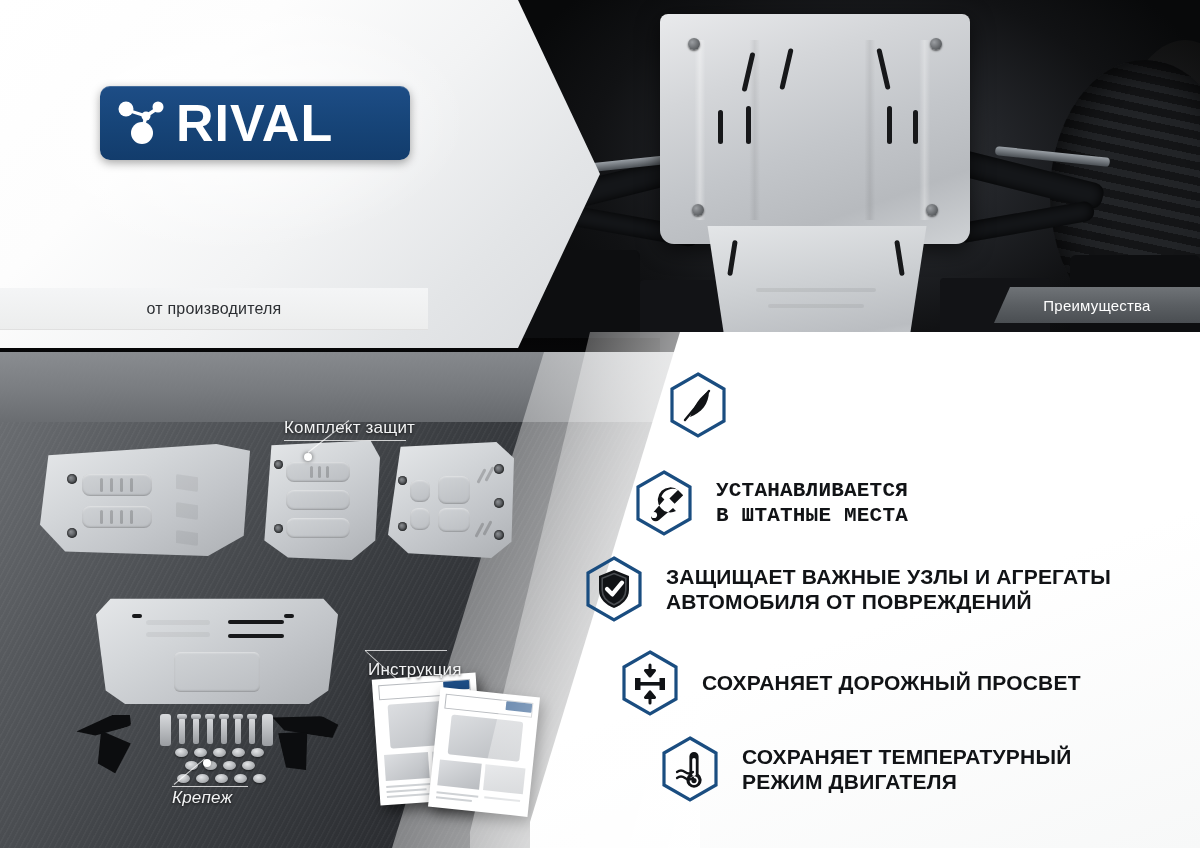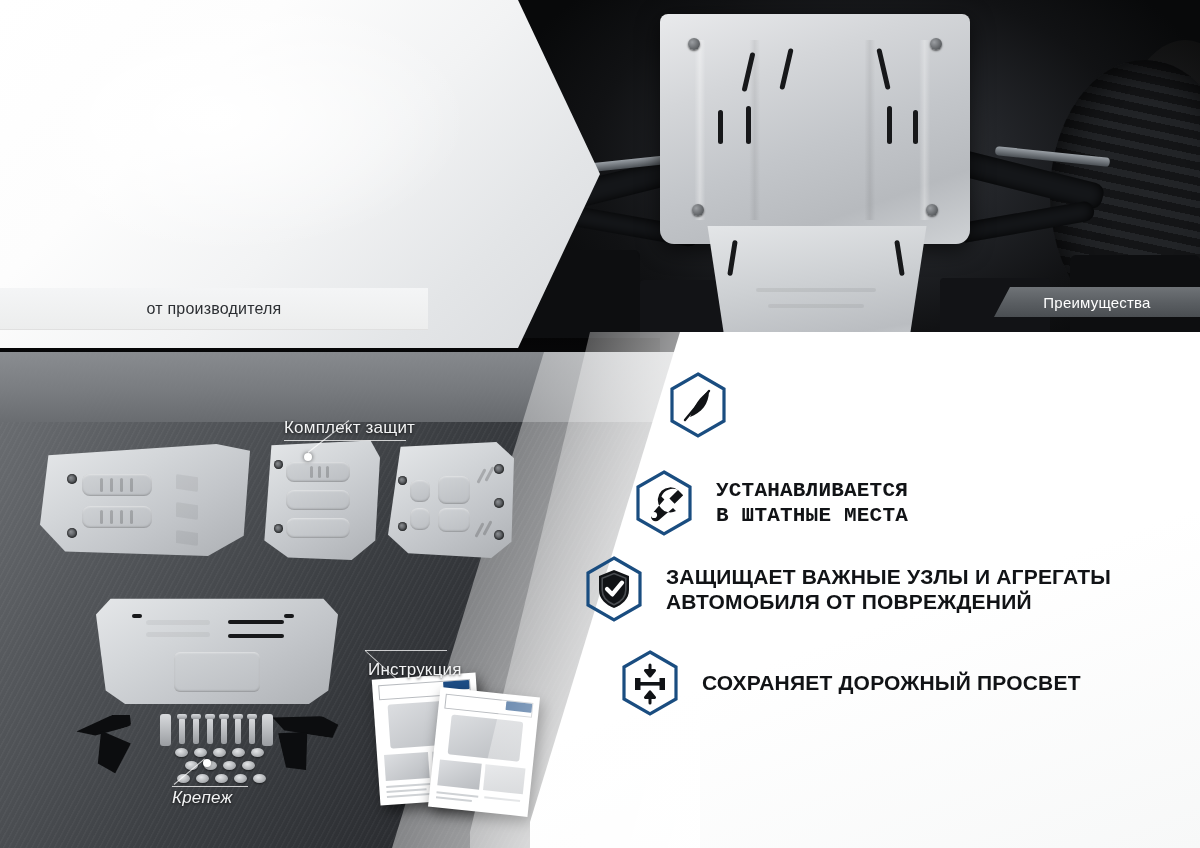--- a/index.html
+++ b/index.html
@@ -141,21 +141,21 @@
     box-shadow:0 -1px 0 rgba(0,0,0,.05) inset;
   }
   .hero-sub{
     position:absolute;left:0;top:288px;width:428px;height:42px;
     display:flex;align-items:center;justify-content:center;
     color:#2c2f33;font-size:16px;letter-spacing:.2px;
   }
 
   
   .adv-tab{
-    position:absolute;left:994px;top:287px;width:206px;height:30px;
+    position:absolute;left:994px;top:287px;width:206px;height:36px;
     background:linear-gradient(180deg,#6f7377 0%,#5b5f63 50%,#4a4e52 100%);
     clip-path:polygon(16px 0,100% 0,100% 100%,0 100%);
     display:flex;align-items:center;justify-content:center;
     color:#ffffff;font-size:15px;letter-spacing:.2px;
   }
 
   
   .benefits-panel{
     position:absolute;left:530px;top:332px;width:670px;height:516px;
     background:linear-gradient(160deg,#ffffff 0%,#ffffff 55%,#f7f8f8 100%);
@@ -409,20 +409,34 @@
   <div class="callout-label" style="left:368px;top:660px;">Инструкция</div>
 
   <div class="callout-dot" style="left:203px;top:759px;"></div>
   <div class="callout-line" style="left:174px;top:784px;width:40px;transform:rotate(-40deg);"></div>
   <div class="callout-line" style="left:172px;top:786px;width:76px;"></div>
   <div class="callout-label" style="left:172px;top:788px;font-style:italic;">Крепеж</div>
 
   <div class="hero-panel"></div>
   <div class="hero-panel-glow"></div>
 
+  <div class="logo-box">
+    <svg class="logo-mark" viewBox="0 0 54 52">
+      <g stroke="#ffffff" stroke-width="3.4" fill="none">
+        <line x1="11" y1="13" x2="30" y2="19"></line>
+        <line x1="30" y1="19" x2="42" y2="11"></line>
+        <line x1="30" y1="19" x2="27" y2="31"></line>
+      </g>
+      <circle cx="10" cy="12" r="7.5" fill="#ffffff"></circle>
+      <circle cx="42" cy="10" r="5.5" fill="#ffffff"></circle>
+      <circle cx="30" cy="19" r="4.5" fill="#ffffff"></circle>
+      <circle cx="26" cy="36" r="11" fill="#ffffff"></circle>
+    </svg>
+    <span class="logo-word">RIVAL</span>
+  </div>
 
   <div class="hero-sub-band"></div>
   <div class="hero-sub">от производителя</div>
 
   <div class="adv-tab">Преимущества</div>
 
   <div class="benefits-panel"></div>
   <div class="benefits-edge"></div>
 
   <div class="benefit" style="left:668px;top:372px;">
@@ -469,14 +483,29 @@
         <polygon points="30,2 56,17 56,49 30,64 4,49 4,17" fill="none" stroke="#1a4d80" stroke-width="3.2"></polygon>
         <path d="M30 14 L45 20 V34 C45 43 38 49 30 52 C22 49 15 43 15 34 V20 Z" fill="#111316"></path>
         <path d="M30 17.5 L41.8 22.2 V34 C41.8 41.2 36.3 46.2 30 48.7 C23.7 46.2 18.2 41.2 18.2 34 V22.2 Z" fill="none" stroke="#4a4d51" stroke-width="1.6"></path>
         <path d="M23 33 L28.3 38.4 L38 26.6" fill="none" stroke="#ffffff" stroke-width="4.2" stroke-linecap="round" stroke-linejoin="round"></path>
       </svg>
     </div>
     <div class="benefit-text">ЗАЩИЩАЕТ ВАЖНЫЕ УЗЛЫ И АГРЕГАТЫ
 АВТОМОБИЛЯ ОТ ПОВРЕЖДЕНИЙ</div>
   </div>
 
+  <div class="benefit" style="left:660px;top:736px;">
+    <div class="hexwrap">
+      <svg viewBox="0 0 60 66" width="60" height="66">
+        <polygon points="30,2 56,17 56,49 30,64 4,49 4,17" fill="none" stroke="#1a4d80" stroke-width="3.2"></polygon>
+        <path d="M34 16 a4.6 4.6 0 0 1 4.6 4.6 V38 a7.6 7.6 0 1 1 -9.2 0 V20.6 A4.6 4.6 0 0 1 34 16 Z" fill="#111316"></path>
+        <rect x="32.2" y="22" width="3.6" height="18" rx="1.8" fill="#ffffff"></rect>
+        <circle cx="34" cy="44.6" r="4.4" fill="#ffffff"></circle>
+        <circle cx="34" cy="44.6" r="2.6" fill="#111316"></circle>
+        <path d="M17 36 q4 -3 8 0 t8 0" stroke="#111316" stroke-width="2.2" fill="none" stroke-linecap="round"></path>
+        <path d="M17 42 q4 -3 8 0 t8 0" stroke="#111316" stroke-width="2.2" fill="none" stroke-linecap="round"></path>
+      </svg>
+    </div>
+    <div class="benefit-text">СОХРАНЯЕТ ТЕМПЕРАТУРНЫЙ
+РЕЖИМ ДВИГАТЕЛЯ</div>
+  </div>
 
 </div>
 
 </body></html>

